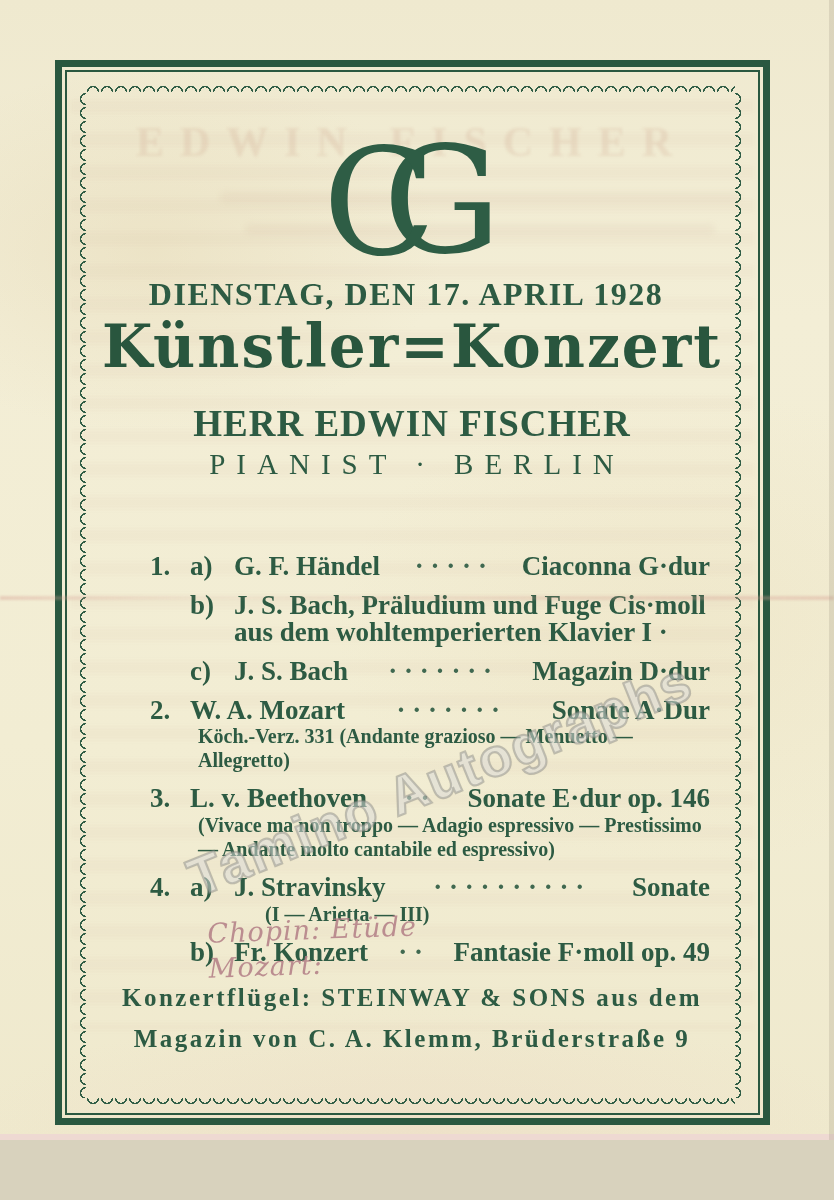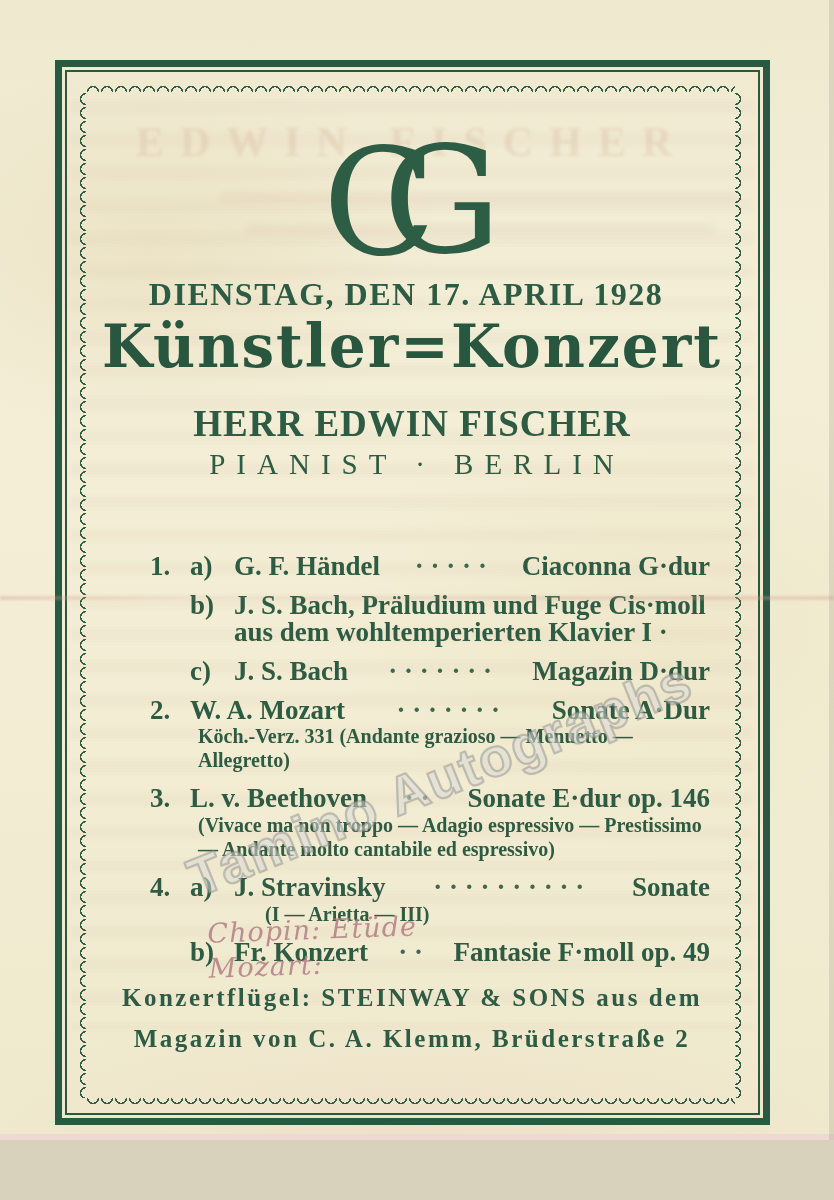--- a/index.html
+++ b/index.html
@@ -230,21 +230,21 @@
 
   </div>
 
   <div class="handwriting">
     <div>Chopin: Etüde</div>
     <div>Mozart:</div>
   </div>
 
   <div class="footer">
     <div>Konzertflügel: STEINWAY &amp; SONS aus dem</div>
-    <div>Magazin von C. A. Klemm, Brüderstraße 2</div>
+    <div>Magazin von C. A. Klemm, Brüderstraße 9</div>
   </div>
 
   <div class="watermark">Tamino Autographs</div>
 
   <div class="crease"></div>
   <div class="bottom-edge"></div>
   <div class="right-edge-shade"></div>
 
 </div>
 

